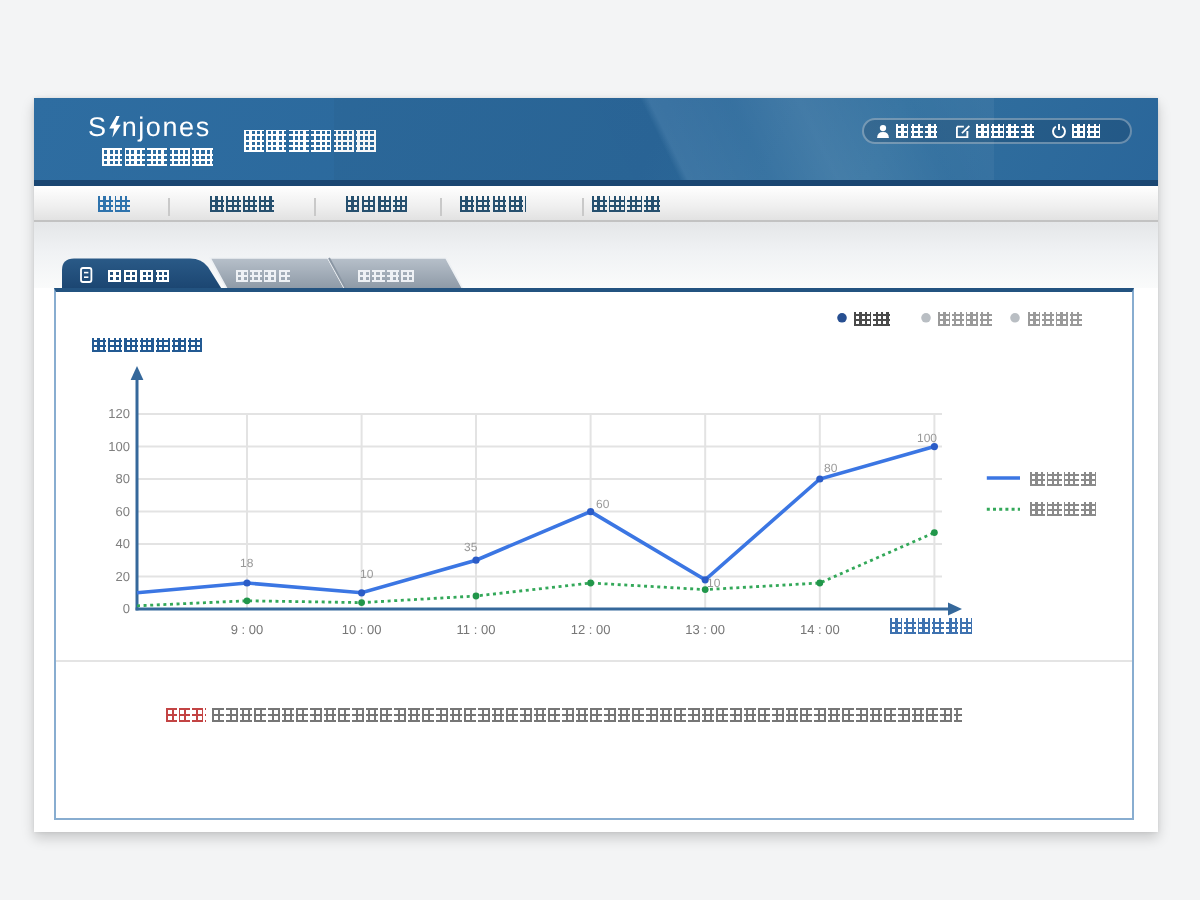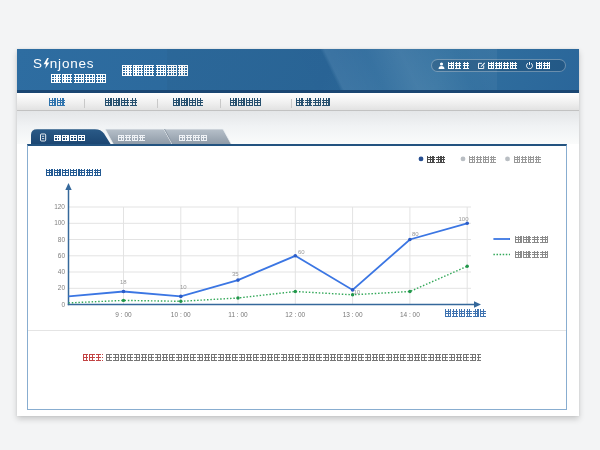--- a/index.html
+++ b/index.html
@@ -10,21 +10,21 @@
       background-image:
         repeating-linear-gradient(90deg, currentColor 0 1.1px, transparent 1.1px 2.7px),
         repeating-linear-gradient(0deg, currentColor 0 1px, transparent 1px 2.6px);
       -webkit-mask-image:repeating-linear-gradient(90deg,#000 0 calc(var(--p,8px) - 1.2px),transparent calc(var(--p,8px) - 1.2px) var(--p,8px));
       mask-image:repeating-linear-gradient(90deg,#000 0 calc(var(--p,8px) - 1.2px),transparent calc(var(--p,8px) - 1.2px) var(--p,8px));}
   #page{left:17px;top:49px;width:562px;height:367px;background:#fff;
         box-shadow:0 3px 6px rgba(0,0,0,.18),0 0 2px rgba(0,0,0,.08);}
   #header{left:0;top:0;width:562px;height:41px;
           background:linear-gradient(115deg,#2e6da1 0%,#2a679a 55%,#31709f 75%,#2a669a 100%);}
   #hdrline{left:0;top:41px;width:562px;height:3px;background:#1a4672;}
-  #logo-en{left:16px;top:6.5px;color:#fff;font-size:13.5px;font-weight:normal;letter-spacing:.8px;}
+  #logo-en{left:27px;top:6.5px;color:#fff;font-size:13.5px;font-weight:normal;letter-spacing:.8px;}
   #pill{left:414px;top:10px;width:133px;height:11px;border:1px solid rgba(255,255,255,.32);
         border-radius:7px;background:rgba(8,36,64,.22);display:flex;align-items:center;color:#fff;}
   .pit{display:flex;align-items:center;}
   .pit i{display:inline-block;position:relative;}
   #nav{left:0;top:44px;width:562px;height:17px;
        background:linear-gradient(#ffffff,#efefef 60%,#e2e2e2);border-bottom:1px solid #c2c2c2;}
   .nsep{position:absolute;top:50px;width:1px;height:9px;background:#c9c9c9;}
   #band{left:0;top:62px;width:562px;height:33px;
         background:linear-gradient(#e4e6e8,#f0f2f4 45%,#fafbfb);}
   #panel{left:10px;top:94.5px;width:538px;height:263px;background:#fff;

